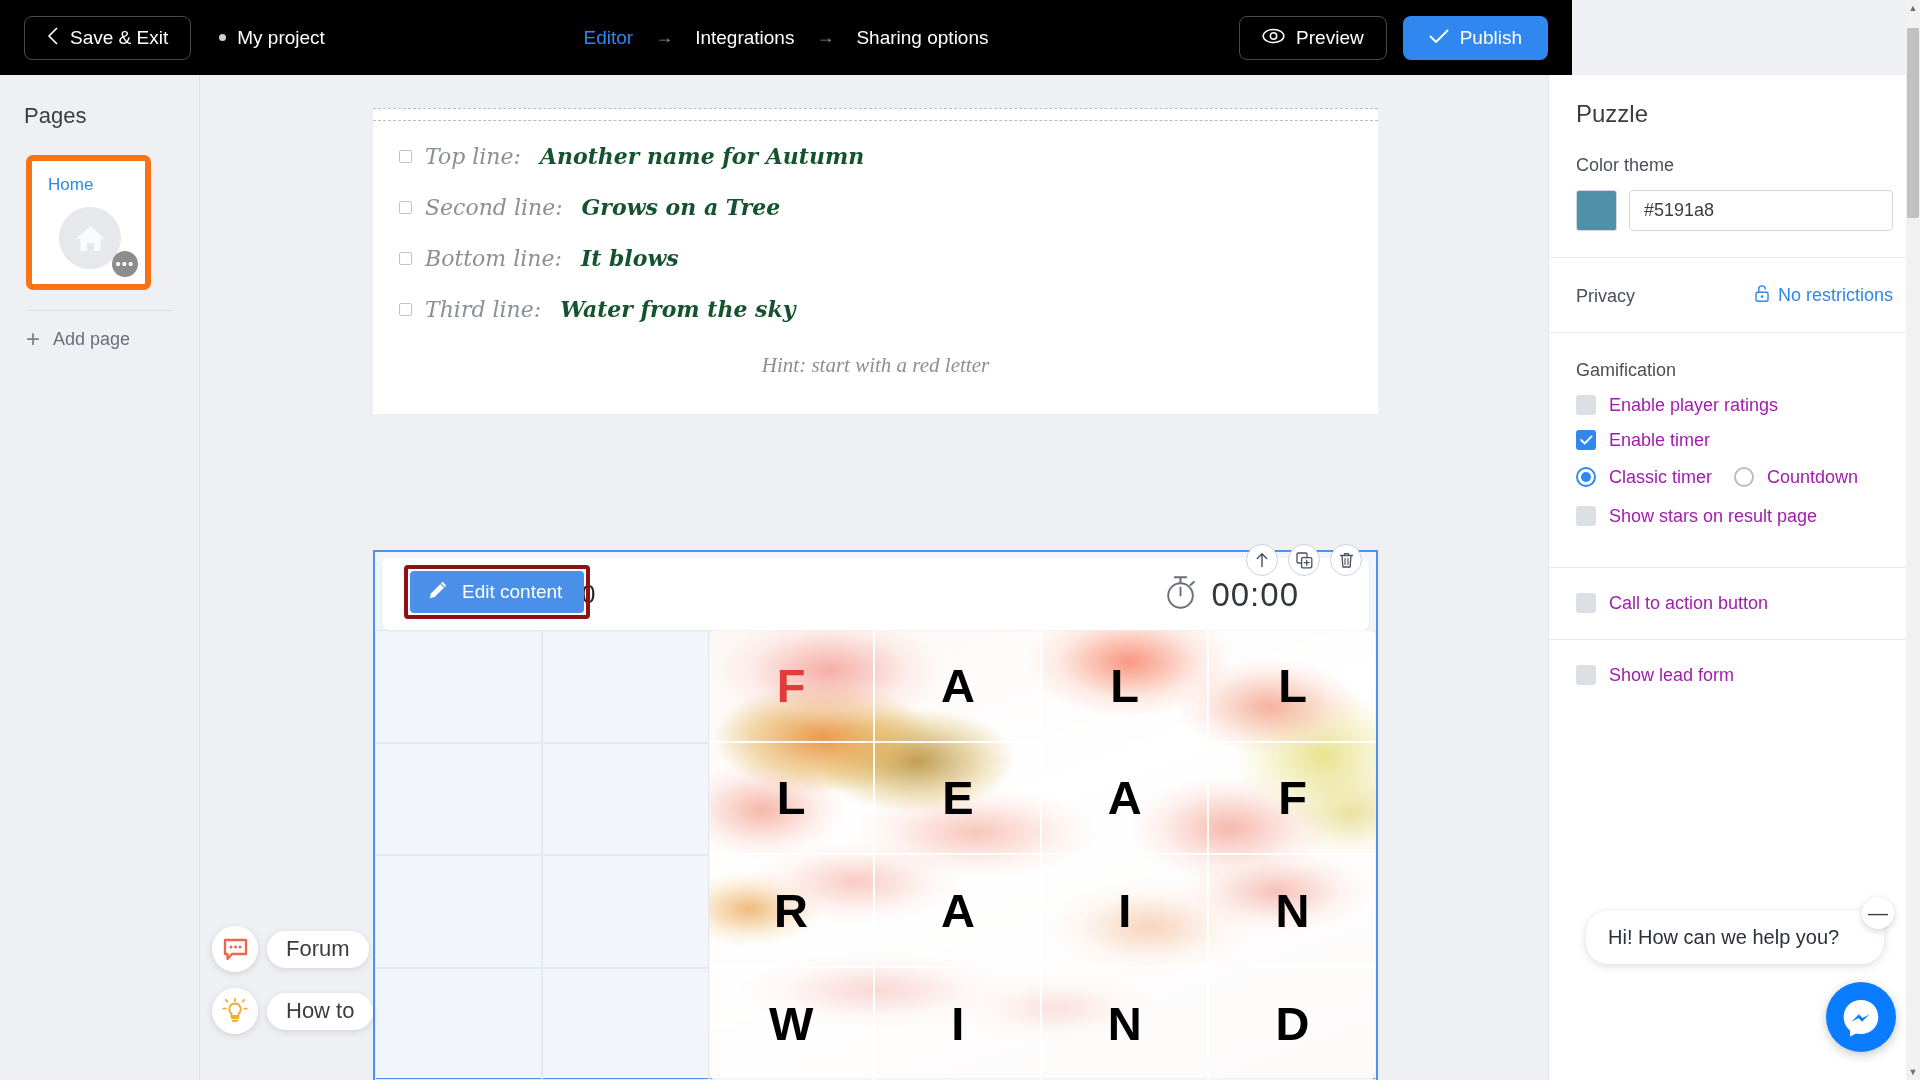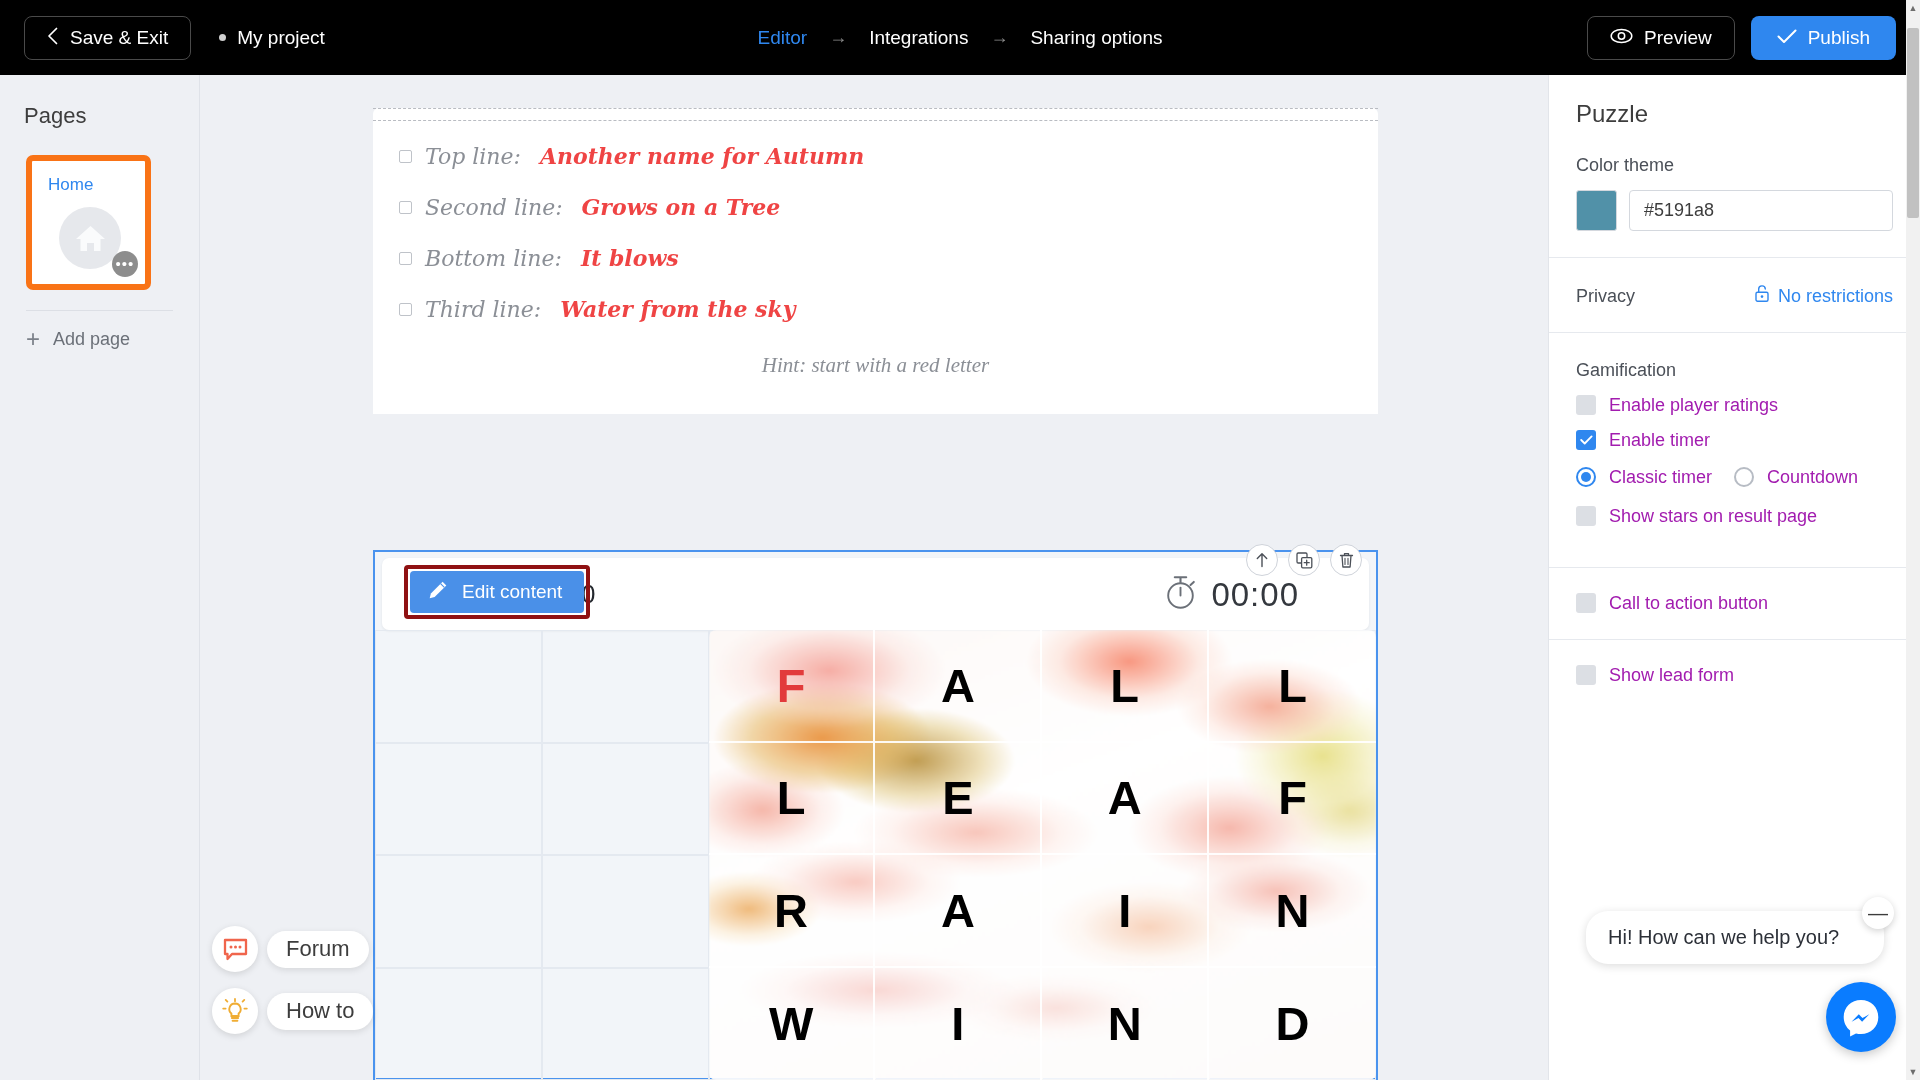--- a/index.html
+++ b/index.html
@@ -6,21 +6,21 @@
   html, body {
     width: 1920px; height: 1080px;
     overflow: hidden;
     font-family: "Liberation Sans", sans-serif;
     background: #eef0f4;
   }
 
   
   .topbar {
     position: absolute; top: 0; left: 0;
-    width: 1920px; height: 75px;
+    width: 1572px; height: 75px;
     background: #000;
     display: flex; align-items: center;
     color: #fff;
     z-index: 50;
   }
   .save-exit {
     margin-left: 24px;
     display: flex; align-items: center; gap: 12px;
     border: 1px solid #4a4a4a; border-radius: 8px;
     height: 44px; padding: 0 22px;
@@ -157,21 +157,21 @@
     border: 1.5px solid #bfc3c9; border-radius: 2px;
     flex: 0 0 auto; position: relative; top: -1px;
   }
   .clue-pos {
     font-family: "DejaVu Serif", serif;
     font-style: italic; color: #8b8f96; font-size: 22px;
   }
   .clue-ans {
     font-family: "DejaVu Serif", serif;
     font-weight: 700; font-style: italic;
-    color: #ef4444; font-size: 22px;
+    color: #14532d; font-size: 22px;
     margin-left: 6px;
   }
   .hint {
     text-align: center;
     font-family: Liberation Serif, serif;
     font-style: italic; color: #8b8f96; font-size: 21px;
     padding: 6px 0 26px 0;
   }
 
   
@@ -302,21 +302,21 @@
     border: 1px solid #d4d8de; border-radius: 4px;
     padding: 0 14px; font-size: 18px; color: #3d3d3d;
     font-family: "Liberation Sans", sans-serif;
     outline: none; background: #fff;
   }
   .privacy-row {
     display: flex; align-items: center; justify-content: space-between;
     margin-top: 27px; padding-bottom: 3px;
   }
   .privacy-link {
-    display: flex; align-items: center; gap: 9px;
+    display: flex; gap: 9px;
     color: #2f87ef; font-size: 18px; cursor: pointer;
   }
   .opt-row {
     display: flex; align-items: flex-start; gap: 13px;
     margin-top: 14px; font-size: 18px; color: #a21caf;
     cursor: pointer;
   }
   .cbx {
     width: 20px; height: 20px; border-radius: 3px;
     background: #dcdfe4; flex: 0 0 auto;

